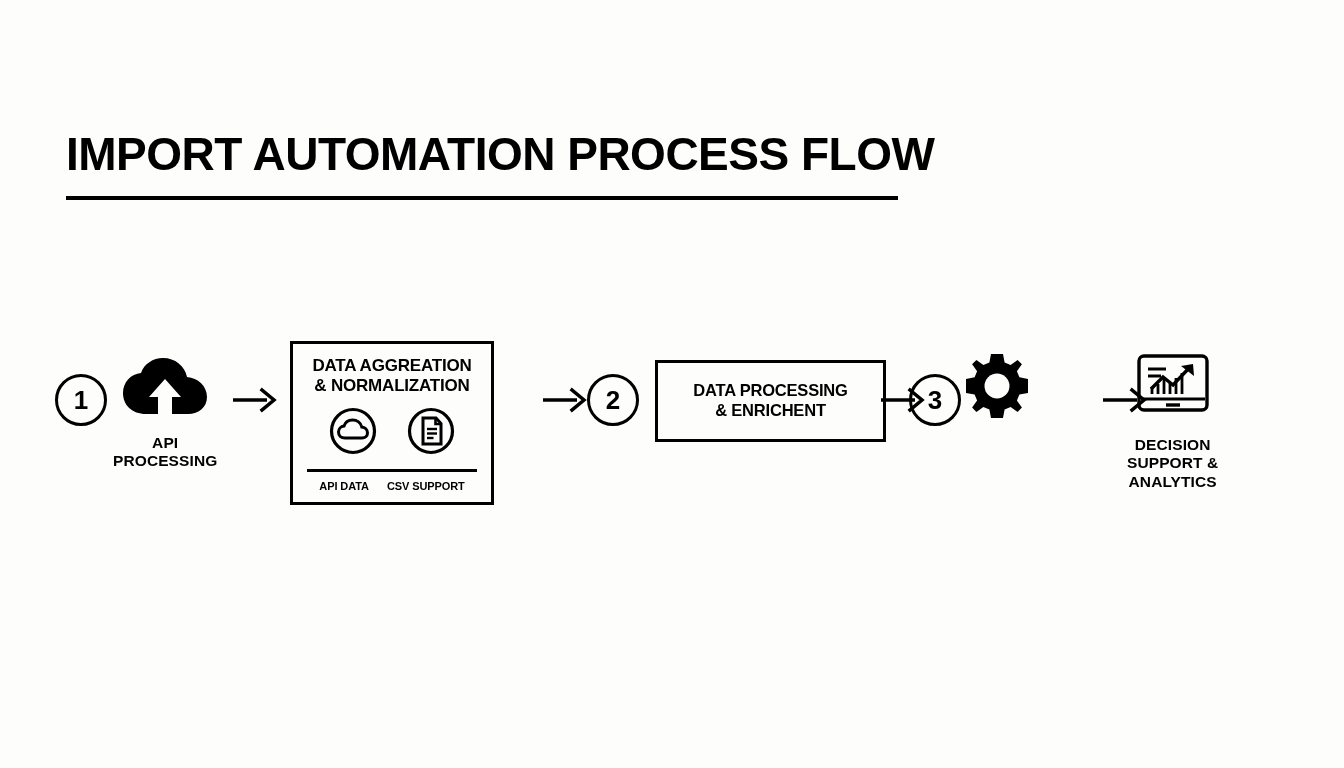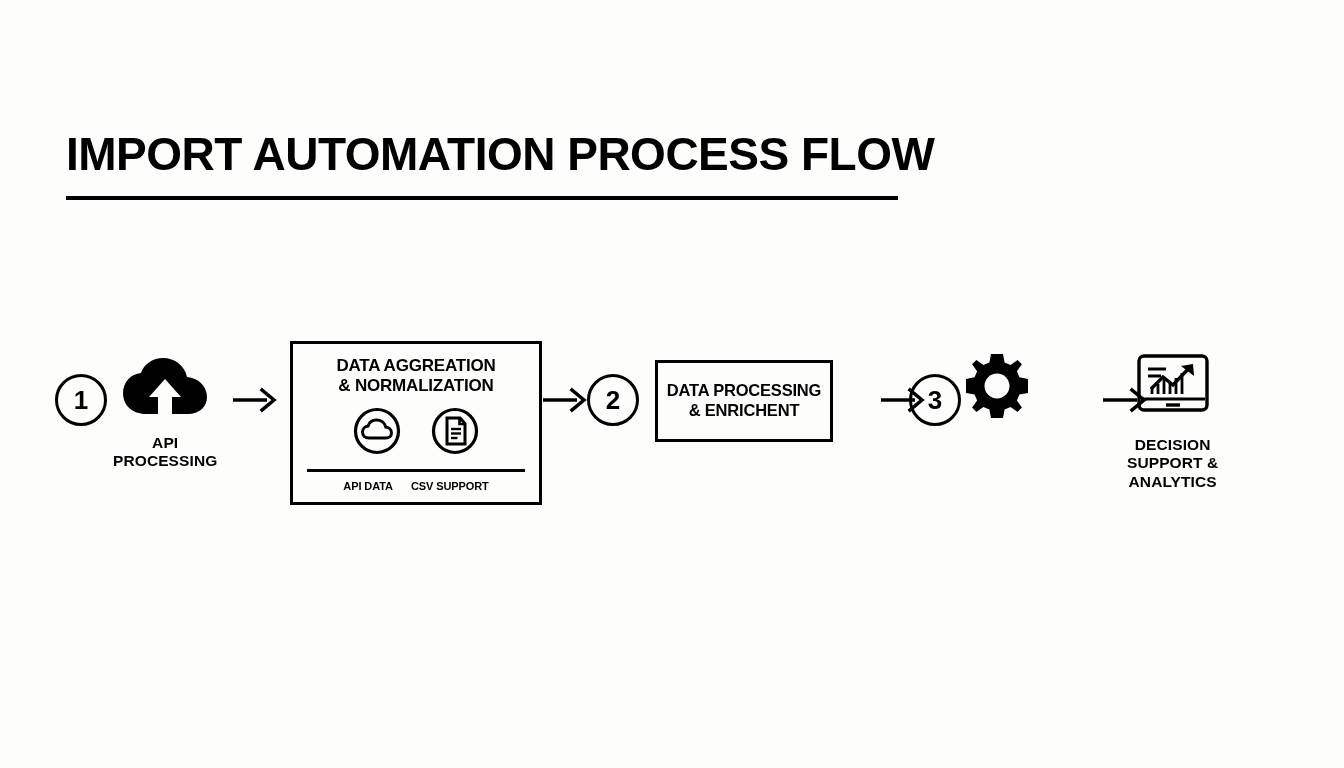--- a/index.html
+++ b/index.html
@@ -82,21 +82,21 @@
     font-size: 15.5px;
     font-weight: bold;
     line-height: 1.18;
     text-align: center;
     letter-spacing: 0.1px;
     white-space: pre-line;
   }
 
   
   #agg-box {
-    width: 252px;
+    width: 204px;
     border: 3.5px solid #000;
     box-sizing: border-box;
     padding: 12px 10px 10px 10px;
     background: #fdfdfb;
   }
   #agg-title {
     font-size: 17px;
     font-weight: bold;
     text-align: center;
     line-height: 1.2;
@@ -121,21 +121,21 @@
     margin-top: 8px;
   }
   .agg-label {
     font-size: 11px;
     font-weight: bold;
     letter-spacing: -0.1px;
   }
 
   
   #proc-box {
-    width: 178px;
+    width: 231px;
     height: 82px;
     border: 3.5px solid #000;
     box-sizing: border-box;
     display: flex;
     align-items: center;
     justify-content: center;
     background: #fdfdfb;
   }
   #proc-text {
     font-size: 16.5px;

